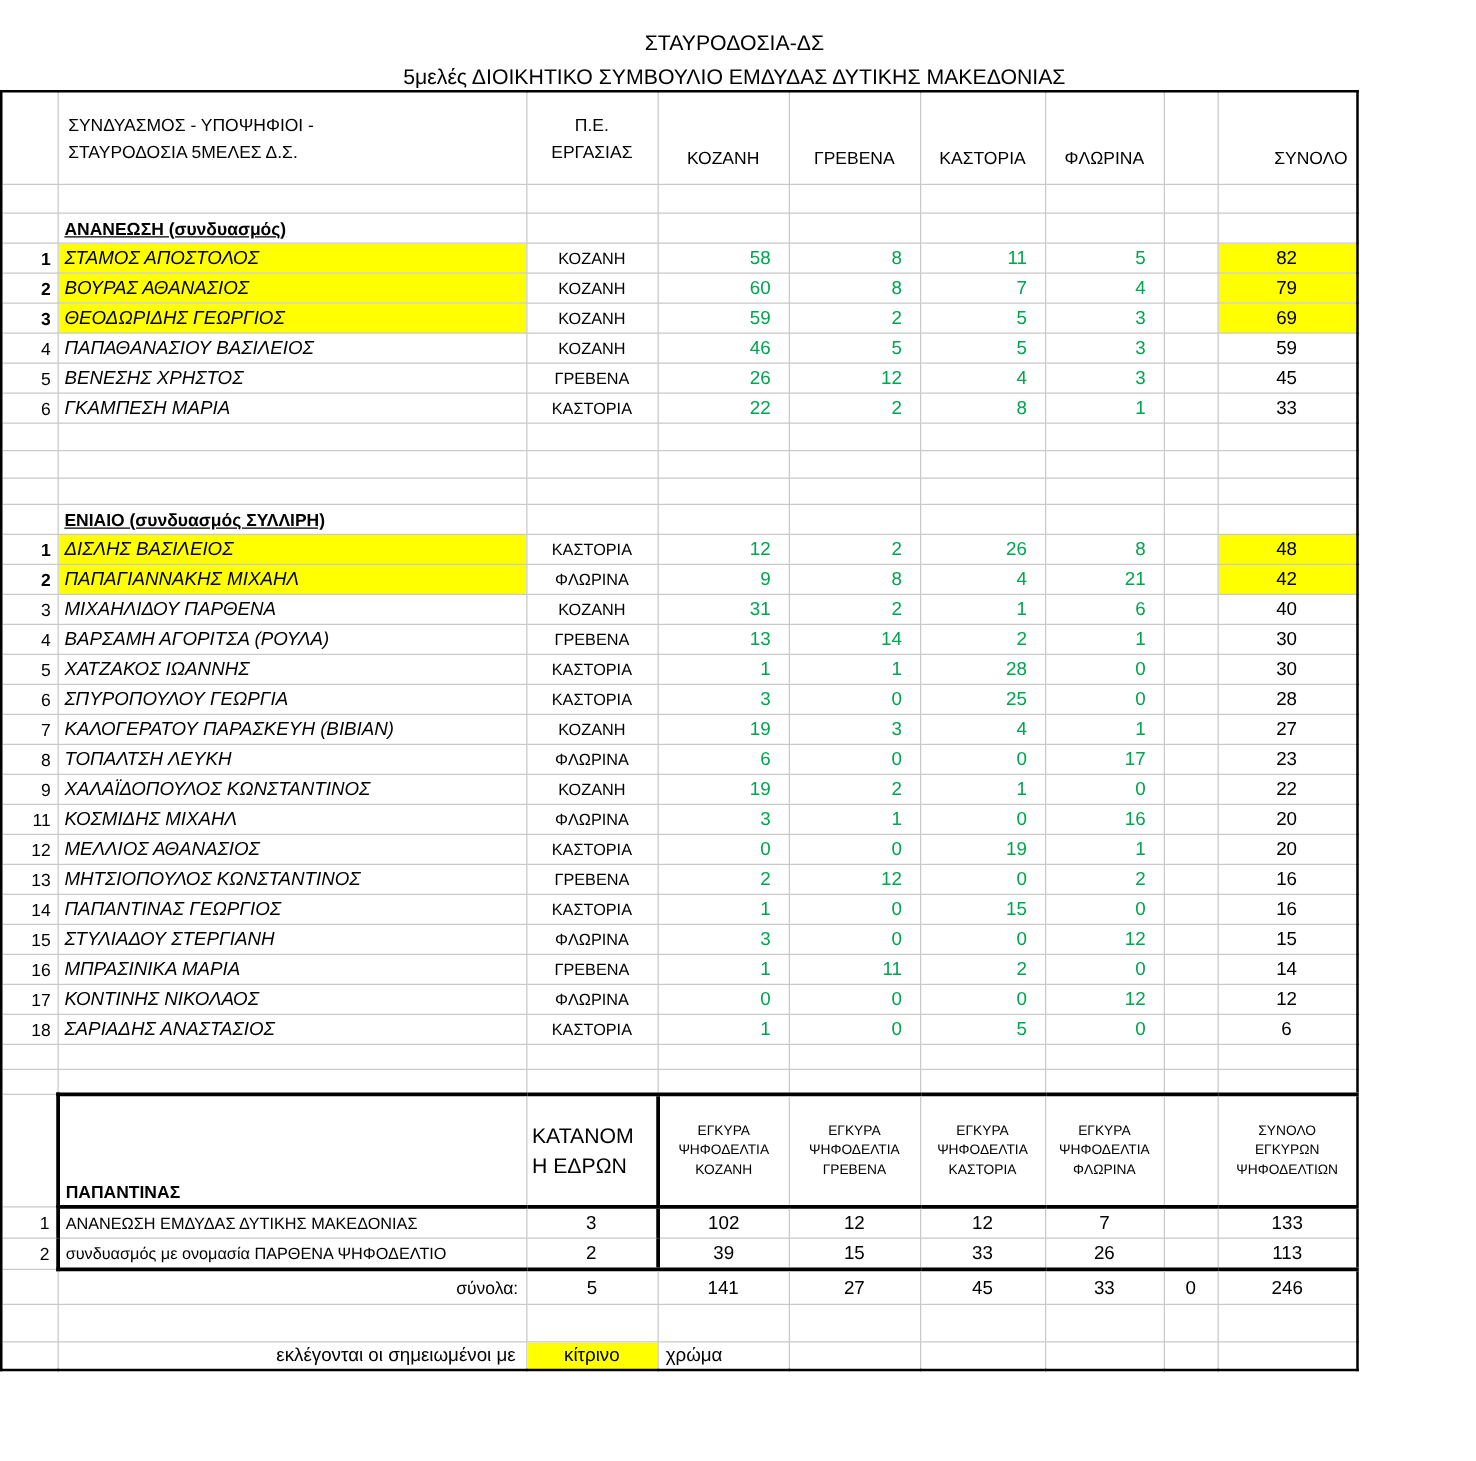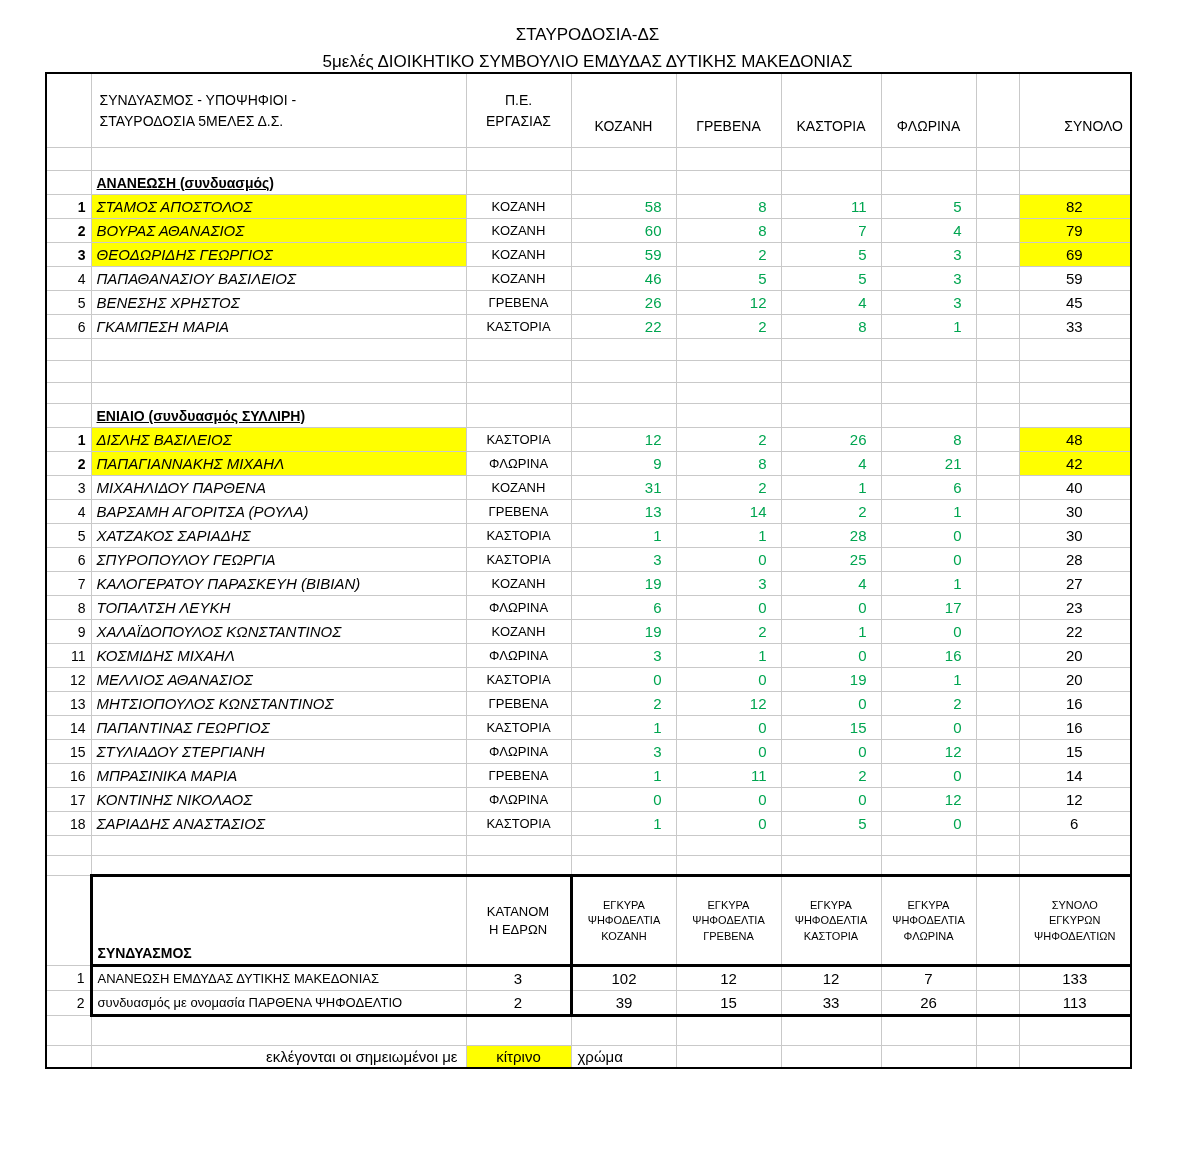--- a/index.html
+++ b/index.html
@@ -5,21 +5,21 @@
   html,body{margin:0;padding:0;background:#fff;}
   body{
     width:1181px;height:1169px;overflow:hidden;
     font-family:"Liberation Sans",sans-serif;color:#000;
     -webkit-font-smoothing:antialiased;
   }
   .titles{width:1085px;margin-left:45px;text-align:center;padding-top:24px;}
   .t1{font-size:17px;line-height:1.35;}
   .t2{font-size:17px;line-height:1.35;margin-top:4px;margin-bottom:-2px;}
   table.main{
-    border-collapse:collapse;table-layout:fixed;margin-left:45px;
+    border-collapse:collapse;table-layout:fixed;
     border:2px solid var(--border,#000);width:1085px;
   }
   td{
     border:1px solid var(--grid,#C9C9C9);
     padding:0 4px;font-size:15px;vertical-align:middle;
     white-space:nowrap;overflow:hidden;
   }
   .pre{white-space:pre-line;}
   
   .hcand{font-size:14px;text-align:left;padding-left:8px;line-height:1.5;}
@@ -30,21 +30,21 @@
   .num{text-align:right;font-size:14px;padding-right:5px;}
   .b{font-weight:bold;}
   .name{text-align:left;padding-left:5px;font-style:italic;}
   .pe{text-align:center;font-size:13px;}
   .v{text-align:right;padding-right:14px;color:var(--green,#00A550);}
   .tot{text-align:center;padding-right:5px;}
   .hl{background:var(--hl,#FFFF00);}
   .sec{font-weight:bold;text-decoration:underline;font-size:14px;text-align:left;padding-left:5px;}
   
   .sumhead{font-weight:bold;font-size:14px;text-align:left;vertical-align:bottom;padding-left:5px;padding-bottom:3px;}
-  .seathead{font-size:13px;text-align:center;line-height:1.4;}
+  .seathead{font-size:17px;text-align:left;line-height:1.4;}
   .validhead{font-size:11px;text-align:center;line-height:1.4;}
   .sumname{font-size:13px;text-align:left;padding-left:5px;}
   .sumval{font-size:15px;text-align:center;}
   .sumlabel{font-size:14px;text-align:right;padding-right:6px;}
   .notelabel{font-size:15px;text-align:right;padding-right:8px;}
   .noteword{font-size:15px;text-align:center;}
   .notesuffix{font-size:15px;text-align:left;padding-left:6px;}
   .bl3{border-left:3px solid var(--border,#000);}
   .bt3{border-top:3px solid var(--border,#000);}
   .bb3{border-bottom:3px solid var(--border,#000);}
@@ -254,21 +254,21 @@
           <td class="pe">ΓΡΕΒΕΝΑ</td>
           <td class="v">13</td>
           <td class="v">14</td>
           <td class="v">2</td>
           <td class="v">1</td>
           <td class=""></td>
           <td class="tot">30</td>
         </tr>
         <tr style="height: 24px;">
           <td class="num">5</td>
-          <td class="name">ΧΑΤΖΑΚΟΣ ΣΑΡΙΑΔΗΣ</td>
+          <td class="name">ΧΑΤΖΑΚΟΣ ΙΩΑΝΝΗΣ</td>
           <td class="pe">ΚΑΣΤΟΡΙΑ</td>
           <td class="v">1</td>
           <td class="v">1</td>
           <td class="v">28</td>
           <td class="v">0</td>
           <td class=""></td>
           <td class="tot">30</td>
         </tr>
         <tr style="height: 24px;">
           <td class="num">6</td>
@@ -419,21 +419,21 @@
           <td class=""></td>
           <td class=""></td>
           <td class=""></td>
           <td class=""></td>
           <td class=""></td>
           <td class=""></td>
           <td class=""></td>
         </tr>
         <tr style="height: 90px;">
           <td class=""></td>
-          <td class="sumhead bl3 bt3 bb3">ΣΥΝΔΥΑΣΜΟΣ</td>
+          <td class="sumhead bl3 bt3 bb3">ΠΑΠΑΝΤΙΝΑΣ</td>
           <td class="seathead pre bt3 bb3">ΚΑΤΑΝΟΜ
 Η ΕΔΡΩΝ</td>
           <td class="validhead pre bt3 bb3 bl3">ΕΓΚΥΡΑ
 ΨΗΦΟΔΕΛΤΙΑ
 ΚΟΖΑΝΗ</td>
           <td class="validhead pre bt3 bb3">ΕΓΚΥΡΑ
 ΨΗΦΟΔΕΛΤΙΑ
 ΓΡΕΒΕΝΑ</td>
           <td class="validhead pre bt3 bb3">ΕΓΚΥΡΑ
 ΨΗΦΟΔΕΛΤΙΑ
@@ -461,20 +461,31 @@
           <td class="num">2</td>
           <td class="sumname bl3 bb3">συνδυασμός με ονομασία ΠΑΡΘΕΝΑ ΨΗΦΟΔΕΛΤΙΟ</td>
           <td class="sumval bb3">2</td>
           <td class="sumval bl3 bb3">39</td>
           <td class="sumval bb3">15</td>
           <td class="sumval bb3">33</td>
           <td class="sumval bb3">26</td>
           <td class=" bb3"></td>
           <td class="sumval bb3">113</td>
         </tr>
+        <tr style="height: 28px;">
+          <td class=""></td>
+          <td class="sumlabel">σύνολα:</td>
+          <td class="sumval">5</td>
+          <td class="sumval">141</td>
+          <td class="sumval">27</td>
+          <td class="sumval">45</td>
+          <td class="sumval">33</td>
+          <td class="sumval">0</td>
+          <td class="sumval">246</td>
+        </tr>
         <tr style="height: 30px;">
           <td class=""></td>
           <td class=""></td>
           <td class=""></td>
           <td class=""></td>
           <td class=""></td>
           <td class=""></td>
           <td class=""></td>
           <td class=""></td>
           <td class=""></td>

